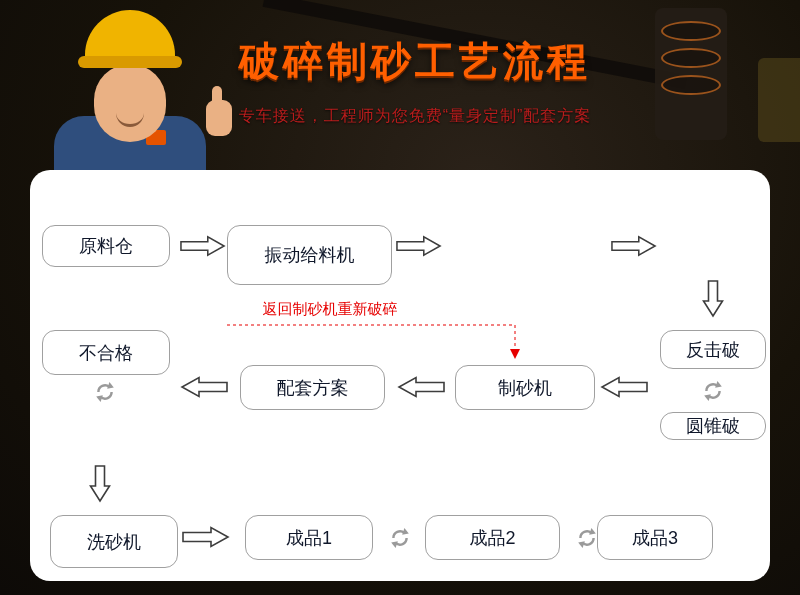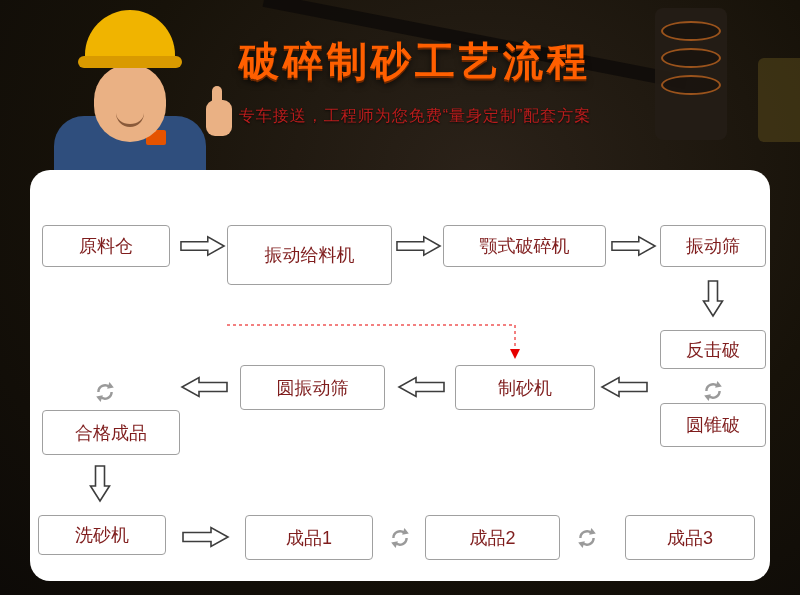--- a/index.html
+++ b/index.html
@@ -31,22 +31,22 @@
   .w-thumb{position:absolute;left:162px;top:82px;width:10px;height:20px;background:#eab184;border-radius:5px;}
   .title{position:absolute;left:0;right:0;top:34px;margin:0;text-align:center;
     font-size:40px;font-weight:900;letter-spacing:4px;color:var(--accent,#ff5f00);
     text-shadow:0 2px 0 #6e2800, 0 4px 6px rgba(0,0,0,.65);}
   .subtitle{position:absolute;left:0;right:0;top:106px;margin:0;text-align:center;
     font-size:16px;letter-spacing:1px;color:#b91c1c;text-shadow:0 1px 2px rgba(0,0,0,.8);}
   
   .card{position:absolute;left:30px;top:170px;width:740px;height:411px;background:#ffffff;
     border-radius:20px;}
   .node{position:absolute;display:flex;align-items:center;justify-content:center;
-    background:#fff;border:1px solid var(--box_border,#a0a0a0);border-radius:4px;
-    font-size:18px;color:#7f1d1d;box-sizing:border-box;}
+    background:#fff;border:1px solid var(--box_border,#a0a0a0);border-radius:13px;
+    font-size:18px;color:#0f172a;box-sizing:border-box;}
   .arrow{position:absolute;line-height:0;}
   .recycle{position:absolute;width:22px;height:22px;line-height:0;}
   .return-label{position:absolute;left:170px;top:130px;width:260px;text-align:center;
     font-size:15px;color:var(--return_red,#e60000);}
   .return-line{position:absolute;left:195px;top:147px;line-height:0;}
 </style>
 </head>
 <body>
 
 <div class="banner">
@@ -80,85 +80,84 @@
     <svg width="46" height="22" viewBox="0 0 48 22">
         <polygon points="1,6.5 29,6.5 29,1.5 46,11 29,20.5 29,15.5 1,15.5" fill="#fff" stroke="#3d3d3d" stroke-width="1.6"></polygon>
       </svg>
   </span>
   <div class="node" style="left:197px;top:55px;width:165px;height:60px">振动给料机</div>
   <span class="arrow" style="left:366px;top:65px">
     <svg width="46" height="22" viewBox="0 0 48 22">
         <polygon points="1,6.5 29,6.5 29,1.5 46,11 29,20.5 29,15.5 1,15.5" fill="#fff" stroke="#3d3d3d" stroke-width="1.6"></polygon>
       </svg>
   </span>
-  <div class="node" style="left:413px;top:55px;width:163px;height:42px">颚式破碎机</div>
   <span class="arrow" style="left:581px;top:65px">
     <svg width="46" height="22" viewBox="0 0 48 22">
         <polygon points="1,6.5 29,6.5 29,1.5 46,11 29,20.5 29,15.5 1,15.5" fill="#fff" stroke="#3d3d3d" stroke-width="1.6"></polygon>
       </svg>
   </span>
-  <div class="node" style="left:630px;top:55px;width:106px;height:42px">振动筛</div>
 
   <span class="arrow" style="left:672px;top:110px">
     <svg width="22" height="38" viewBox="0 0 22 38">
         <polygon points="6.5,1 15.5,1 15.5,21 20.5,21 11,36 1.5,21 6.5,21" fill="#fff" stroke="#3d3d3d" stroke-width="1.6"></polygon>
       </svg>
   </span>
   <div class="node" style="left:630px;top:160px;width:106px;height:39px">反击破</div>
   <span class="recycle" style="left:672px;top:210px">
     <svg width="22" height="22" viewBox="0 0 20 20">
         <path d="M4 10a6 6 0 0 1 10-4.5" fill="none" stroke="#9a9a9a" stroke-width="2.2"></path>
         <polygon points="14,1 18,6 12,7" fill="#9a9a9a"></polygon>
         <path d="M16 10a6 6 0 0 1-10 4.5" fill="none" stroke="#9a9a9a" stroke-width="2.2"></path>
         <polygon points="6,19 2,14 8,13" fill="#9a9a9a"></polygon>
       </svg>
   </span>
-  <div class="node" style="left:630px;top:233px;width:106px;height:44px">圆锥破</div>
+  <div class="node" style="left:630px;top:242px;width:106px;height:28px">圆锥破</div>
 
+  <div class="return-label">返回制砂机重新破碎</div>
   <span class="return-line">
     <svg width="300" height="48" viewBox="0 0 300 48">
       <path d="M2 8 H 290 V 32" fill="none" stroke="#e60000" stroke-width="1" stroke-dasharray="3 3"></path>
       <polygon points="285,32 295,32 290,42" fill="#e60000"></polygon>
     </svg>
   </span>
 
+  <div class="node" style="left:12px;top:160px;width:128px;height:45px">不合格</div>
   <span class="arrow" style="left:150px;top:206px">
     <svg width="48" height="22" viewBox="0 0 48 22">
         <polygon points="47,6.5 19,6.5 19,1.5 2,11 19,20.5 19,15.5 47,15.5" fill="#fff" stroke="#3d3d3d" stroke-width="1.6"></polygon>
       </svg>
   </span>
-  <div class="node" style="left:210px;top:195px;width:145px;height:45px">圆振动筛</div>
+  <div class="node" style="left:210px;top:195px;width:145px;height:45px">配套方案</div>
   <span class="arrow" style="left:367px;top:206px">
     <svg width="48" height="22" viewBox="0 0 48 22">
         <polygon points="47,6.5 19,6.5 19,1.5 2,11 19,20.5 19,15.5 47,15.5" fill="#fff" stroke="#3d3d3d" stroke-width="1.6"></polygon>
       </svg>
   </span>
   <div class="node" style="left:425px;top:195px;width:140px;height:45px">制砂机</div>
   <span class="arrow" style="left:570px;top:206px">
     <svg width="48" height="22" viewBox="0 0 48 22">
         <polygon points="47,6.5 19,6.5 19,1.5 2,11 19,20.5 19,15.5 47,15.5" fill="#fff" stroke="#3d3d3d" stroke-width="1.6"></polygon>
       </svg>
   </span>
 
   <span class="recycle" style="left:64px;top:211px">
     <svg width="22" height="22" viewBox="0 0 20 20">
         <path d="M4 10a6 6 0 0 1 10-4.5" fill="none" stroke="#9a9a9a" stroke-width="2.2"></path>
         <polygon points="14,1 18,6 12,7" fill="#9a9a9a"></polygon>
         <path d="M16 10a6 6 0 0 1-10 4.5" fill="none" stroke="#9a9a9a" stroke-width="2.2"></path>
         <polygon points="6,19 2,14 8,13" fill="#9a9a9a"></polygon>
       </svg>
   </span>
-  <div class="node" style="left:12px;top:240px;width:138px;height:45px">合格成品</div>
   <span class="arrow" style="left:59px;top:294px">
     <svg width="22" height="40" viewBox="0 0 22 38">
         <polygon points="6.5,1 15.5,1 15.5,21 20.5,21 11,36 1.5,21 6.5,21" fill="#fff" stroke="#3d3d3d" stroke-width="1.6"></polygon>
       </svg>
   </span>
 
-  <div class="node" style="left:8px;top:345px;width:128px;height:40px">洗砂机</div>
+  <div class="node" style="left:20px;top:345px;width:128px;height:53px">洗砂机</div>
   <span class="arrow" style="left:152px;top:356px">
     <svg width="48" height="22" viewBox="0 0 48 22">
         <polygon points="1,6.5 29,6.5 29,1.5 46,11 29,20.5 29,15.5 1,15.5" fill="#fff" stroke="#3d3d3d" stroke-width="1.6"></polygon>
       </svg>
   </span>
   <div class="node" style="left:215px;top:345px;width:128px;height:45px">成品1</div>
   <span class="recycle" style="left:359px;top:357px">
     <svg width="22" height="22" viewBox="0 0 20 20">
         <path d="M4 10a6 6 0 0 1 10-4.5" fill="none" stroke="#9a9a9a" stroke-width="2.2"></path>
         <polygon points="14,1 18,6 12,7" fill="#9a9a9a"></polygon>
@@ -168,14 +167,14 @@
   </span>
   <div class="node" style="left:395px;top:345px;width:135px;height:45px">成品2</div>
   <span class="recycle" style="left:546px;top:357px">
     <svg width="22" height="22" viewBox="0 0 20 20">
         <path d="M4 10a6 6 0 0 1 10-4.5" fill="none" stroke="#9a9a9a" stroke-width="2.2"></path>
         <polygon points="14,1 18,6 12,7" fill="#9a9a9a"></polygon>
         <path d="M16 10a6 6 0 0 1-10 4.5" fill="none" stroke="#9a9a9a" stroke-width="2.2"></path>
         <polygon points="6,19 2,14 8,13" fill="#9a9a9a"></polygon>
       </svg>
   </span>
-  <div class="node" style="left:595px;top:345px;width:130px;height:45px">成品3</div>
+  <div class="node" style="left:567px;top:345px;width:116px;height:45px">成品3</div>
 </div>
 
 </body></html>

